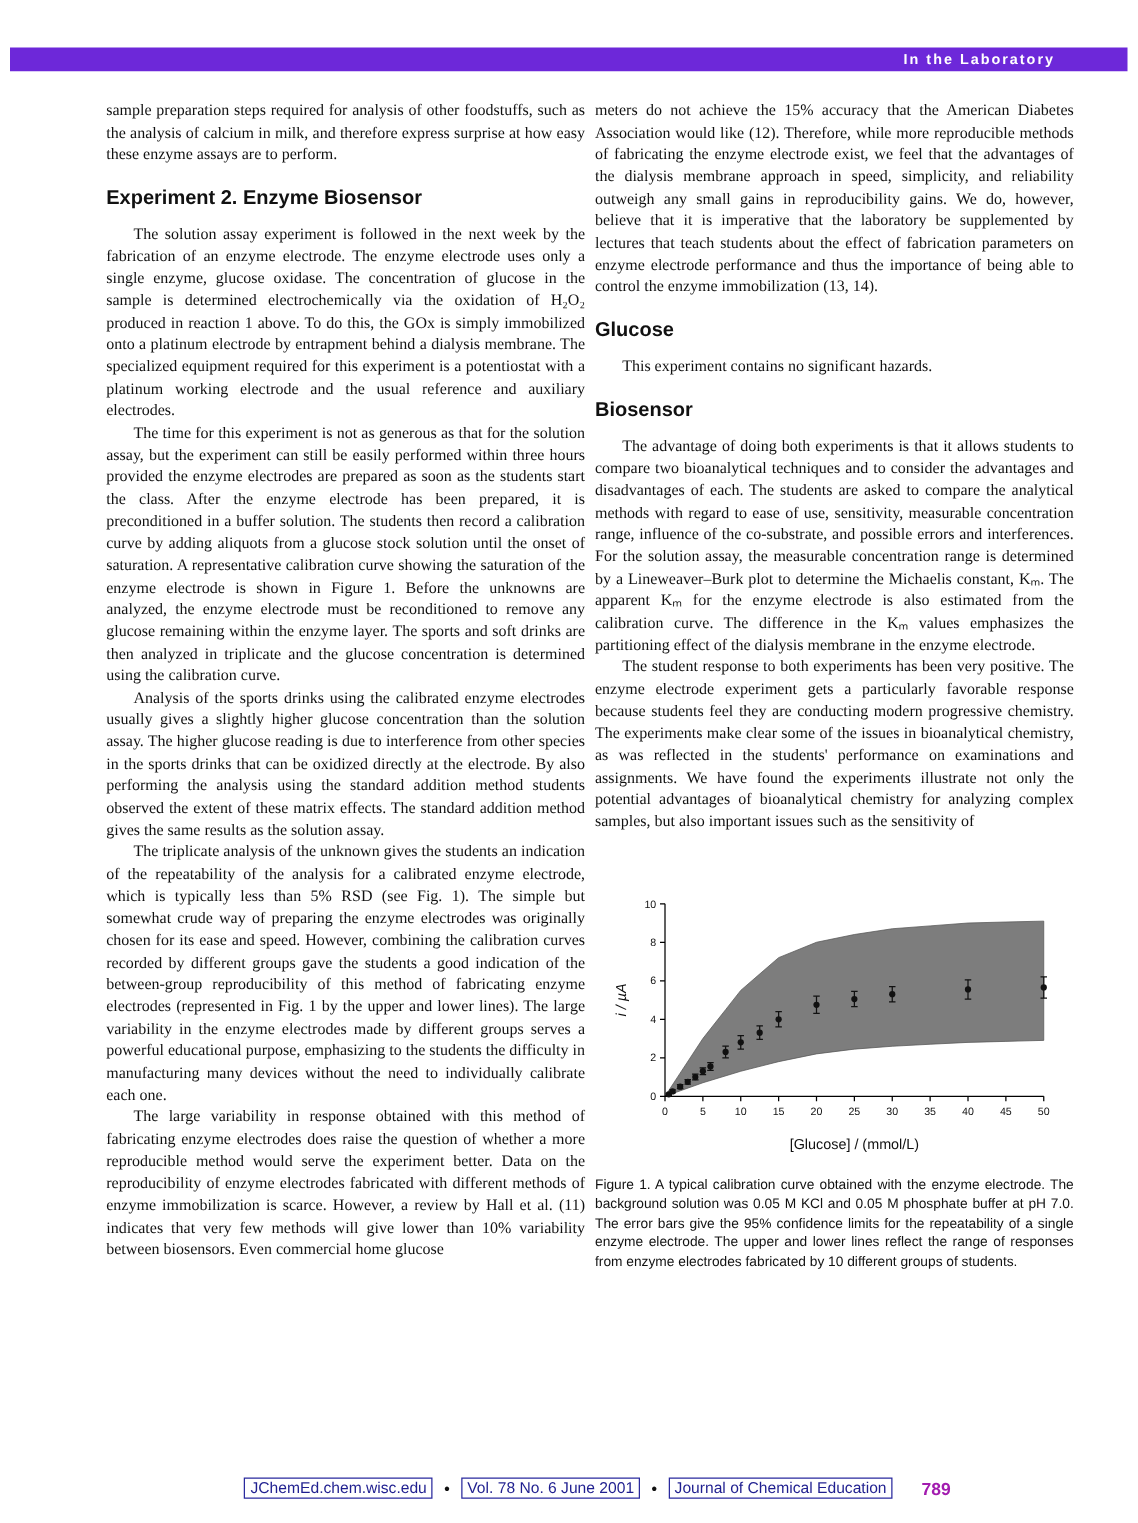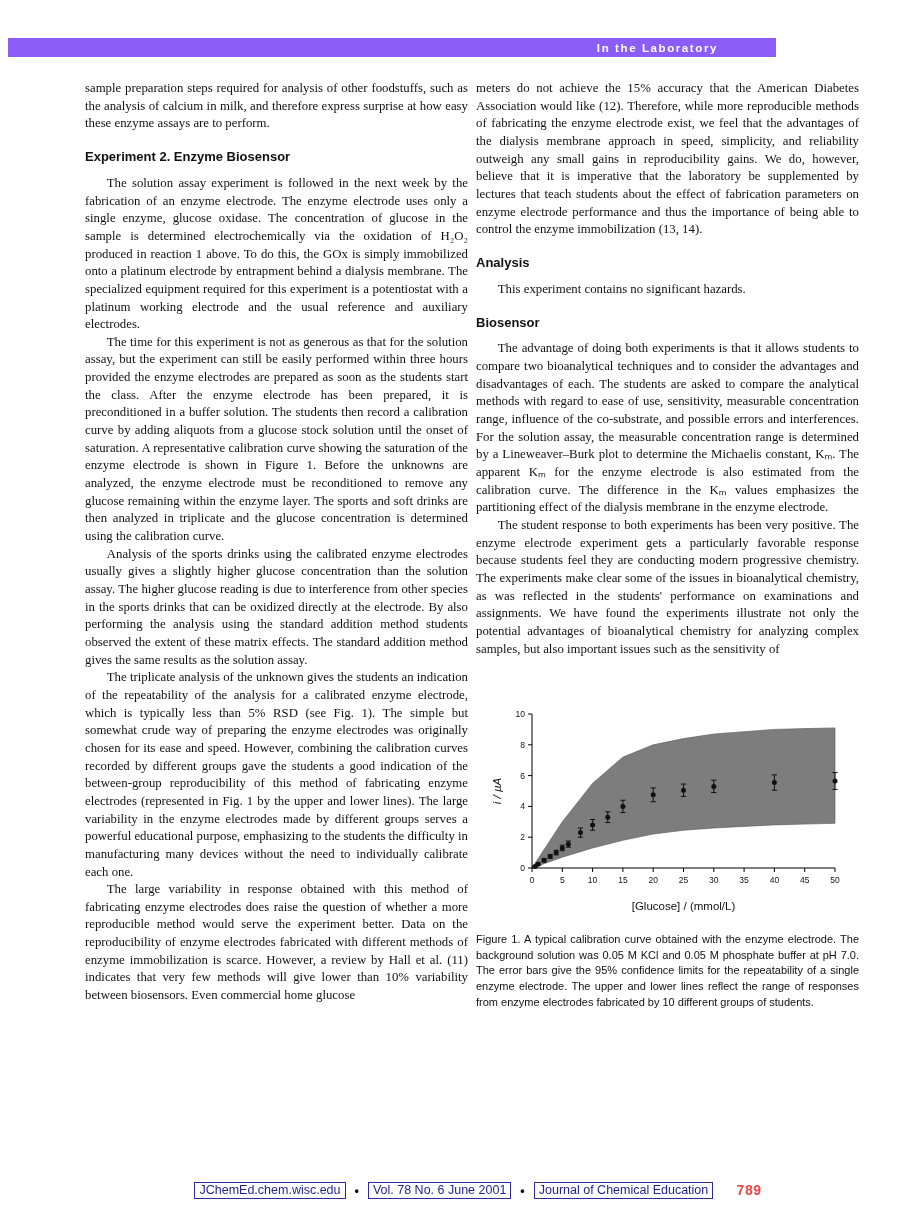--- a/index.html
+++ b/index.html
@@ -1,55 +1,55 @@
 <!DOCTYPE html>
 <html><head>
 <meta charset="utf-8">
 <style>
   html,body { margin:0; padding:0; background:#ffffff; }
   .page {
     position:relative; width:910px; height:1218px; background:#ffffff;
     font-family:"Liberation Serif", serif; color:#111; overflow:hidden;
   }
   .header-bar {
-    position:absolute; left:8px; top:38px; width:768px; height:19px;
-    background:#8b5cf6; color:#ffffff;
+    position:absolute; left:8px; top:38px; width:894px; height:19px;
+    background:#6d28d9; color:#ffffff;
     font-family:"Liberation Sans", sans-serif; font-weight:bold;
     font-size:11.5px; letter-spacing:1.6px;
     display:flex; align-items:center; justify-content:flex-end;
     padding-right:58px; box-sizing:border-box;
   }
   .columns {
     position:absolute; top:80px; left:85px; width:786px;
     display:flex; gap:8px;
   }
   .col { width:383px; font-size:12.8px; line-height:1.38; text-align:justify; }
   .col p { margin:0; text-indent:1.7em; }
   .col p.noindent { text-indent:0; }
   h2.sec {
-    font-family:"Liberation Sans", sans-serif; font-size:13px; font-weight:bold;
+    font-family:"Liberation Sans", sans-serif; font-size:16px; font-weight:bold;
     margin:15px 0 9px 0; text-align:left;
   }
   figure { margin:46px 0 0 0; }
   .chart-wrap { display:flex; justify-content:center; }
   svg text { font-family:"Liberation Sans", sans-serif; fill:#111; }
   figcaption {
     font-family:"Liberation Sans", sans-serif; font-size:11px; line-height:1.42;
     text-align:justify; margin-top:16px;
   }
   .footer {
     position:absolute; left:85px; top:1182px; width:786px;
     display:flex; align-items:center; justify-content:center; gap:9px;
     font-family:"Liberation Sans", sans-serif; font-size:12.5px;
   }
   .fbox {
     border:1px solid #2a2a9e; color:#1f1f8f; padding:0px 4px 1px 4px;
   }
   .fdot { color:#111; font-weight:bold; }
-  .fpage { font-weight:bold; font-size:14px; color:#ef4444; margin-left:14px; font-family:Liberation Mono, monospace; }
+  .fpage { font-weight:bold; font-size:14px; color:#a21caf; margin-left:14px; font-family:Liberation Sans, sans-serif; }
 </style>
 </head>
 <body>
 
 <div class="page">
 
   <div class="header-bar">
     <span>In the Laboratory</span>
   </div>
 
@@ -60,21 +60,21 @@
       <h2 class="sec">Experiment 2. Enzyme Biosensor</h2>
       <p>The solution assay experiment is followed in the next week by the fabrication of an enzyme electrode. The enzyme electrode uses only a single enzyme, glucose oxidase. The concentration of glucose in the sample is determined electrochemically via the oxidation of H₂O₂ produced in reaction 1 above. To do this, the GOx is simply immobilized onto a platinum electrode by entrapment behind a dialysis membrane. The specialized equipment required for this experiment is a potentiostat with a platinum working electrode and the usual reference and auxiliary electrodes.</p>
       <p>The time for this experiment is not as generous as that for the solution assay, but the experiment can still be easily performed within three hours provided the enzyme electrodes are prepared as soon as the students start the class. After the enzyme electrode has been prepared, it is preconditioned in a buffer solution. The students then record a calibration curve by adding aliquots from a glucose stock solution until the onset of saturation. A representative calibration curve showing the saturation of the enzyme electrode is shown in Figure 1. Before the unknowns are analyzed, the enzyme electrode must be reconditioned to remove any glucose remaining within the enzyme layer. The sports and soft drinks are then analyzed in triplicate and the glucose concentration is determined using the calibration curve.</p>
       <p>Analysis of the sports drinks using the calibrated enzyme electrodes usually gives a slightly higher glucose concentration than the solution assay. The higher glucose reading is due to interference from other species in the sports drinks that can be oxidized directly at the electrode. By also performing the analysis using the standard addition method students observed the extent of these matrix effects. The standard addition method gives the same results as the solution assay.</p>
       <p>The triplicate analysis of the unknown gives the students an indication of the repeatability of the analysis for a calibrated enzyme electrode, which is typically less than 5% RSD (see Fig. 1). The simple but somewhat crude way of preparing the enzyme electrodes was originally chosen for its ease and speed. However, combining the calibration curves recorded by different groups gave the students a good indication of the between-group reproducibility of this method of fabricating enzyme electrodes (represented in Fig. 1 by the upper and lower lines). The large variability in the enzyme electrodes made by different groups serves a powerful educational purpose, emphasizing to the students the difficulty in manufacturing many devices without the need to individually calibrate each one.</p>
       <p>The large variability in response obtained with this method of fabricating enzyme electrodes does raise the question of whether a more reproducible method would serve the experiment better. Data on the reproducibility of enzyme electrodes fabricated with different methods of enzyme immobilization is scarce. However, a review by Hall et al. (11) indicates that very few methods will give lower than 10% variability between biosensors. Even commercial home glucose</p>
     </div>
 
     <div class="col">
       <p class="noindent">meters do not achieve the 15% accuracy that the American Diabetes Association would like (12). Therefore, while more reproducible methods of fabricating the enzyme electrode exist, we feel that the advantages of the dialysis membrane approach in speed, simplicity, and reliability outweigh any small gains in reproducibility gains. We do, however, believe that it is imperative that the laboratory be supplemented by lectures that teach students about the effect of fabrication parameters on enzyme electrode performance and thus the importance of being able to control the enzyme immobilization (13, 14).</p>
-      <h2 class="sec">Analysis</h2>
+      <h2 class="sec">Glucose</h2>
       <p>This experiment contains no significant hazards.</p>
       <h2 class="sec">Biosensor</h2>
       <p>The advantage of doing both experiments is that it allows students to compare two bioanalytical techniques and to consider the advantages and disadvantages of each. The students are asked to compare the analytical methods with regard to ease of use, sensitivity, measurable concentration range, influence of the co-substrate, and possible errors and interferences. For the solution assay, the measurable concentration range is determined by a Lineweaver–Burk plot to determine the Michaelis constant, Kₘ. The apparent Kₘ for the enzyme electrode is also estimated from the calibration curve. The difference in the Kₘ values emphasizes the partitioning effect of the dialysis membrane in the enzyme electrode.</p>
       <p>The student response to both experiments has been very positive. The enzyme electrode experiment gets a particularly favorable response because students feel they are conducting modern progressive chemistry. The experiments make clear some of the issues in bioanalytical chemistry, as was reflected in the students' performance on examinations and assignments. We have found the experiments illustrate not only the potential advantages of bioanalytical chemistry for analyzing complex samples, but also important issues such as the sensitivity of</p>
 
       <figure>
         <div class="chart-wrap">
             <svg width="355" height="212" viewBox="0 0 355 212">
               <polygon points="42.0,164.0 54.1,145.5 72.3,117.8 90.5,94.7 102.6,79.3 132.9,53.1 163.2,40.8 193.5,34.6 223.8,30.0 254.1,27.7 284.4,25.4 314.7,24.6 345.0,23.9 345.0,119.3 314.7,120.1 284.4,120.9 254.1,122.4 223.8,124.0 193.5,126.3 163.2,130.1 132.9,136.3 102.6,144.0 72.3,153.2 42.0,164.0" fill="#7d7d7d" stroke="#555" stroke-width="0.6"></polygon>
               <line x1="42" y1="10" x2="42" y2="164" stroke="#000" stroke-width="1"></line>

